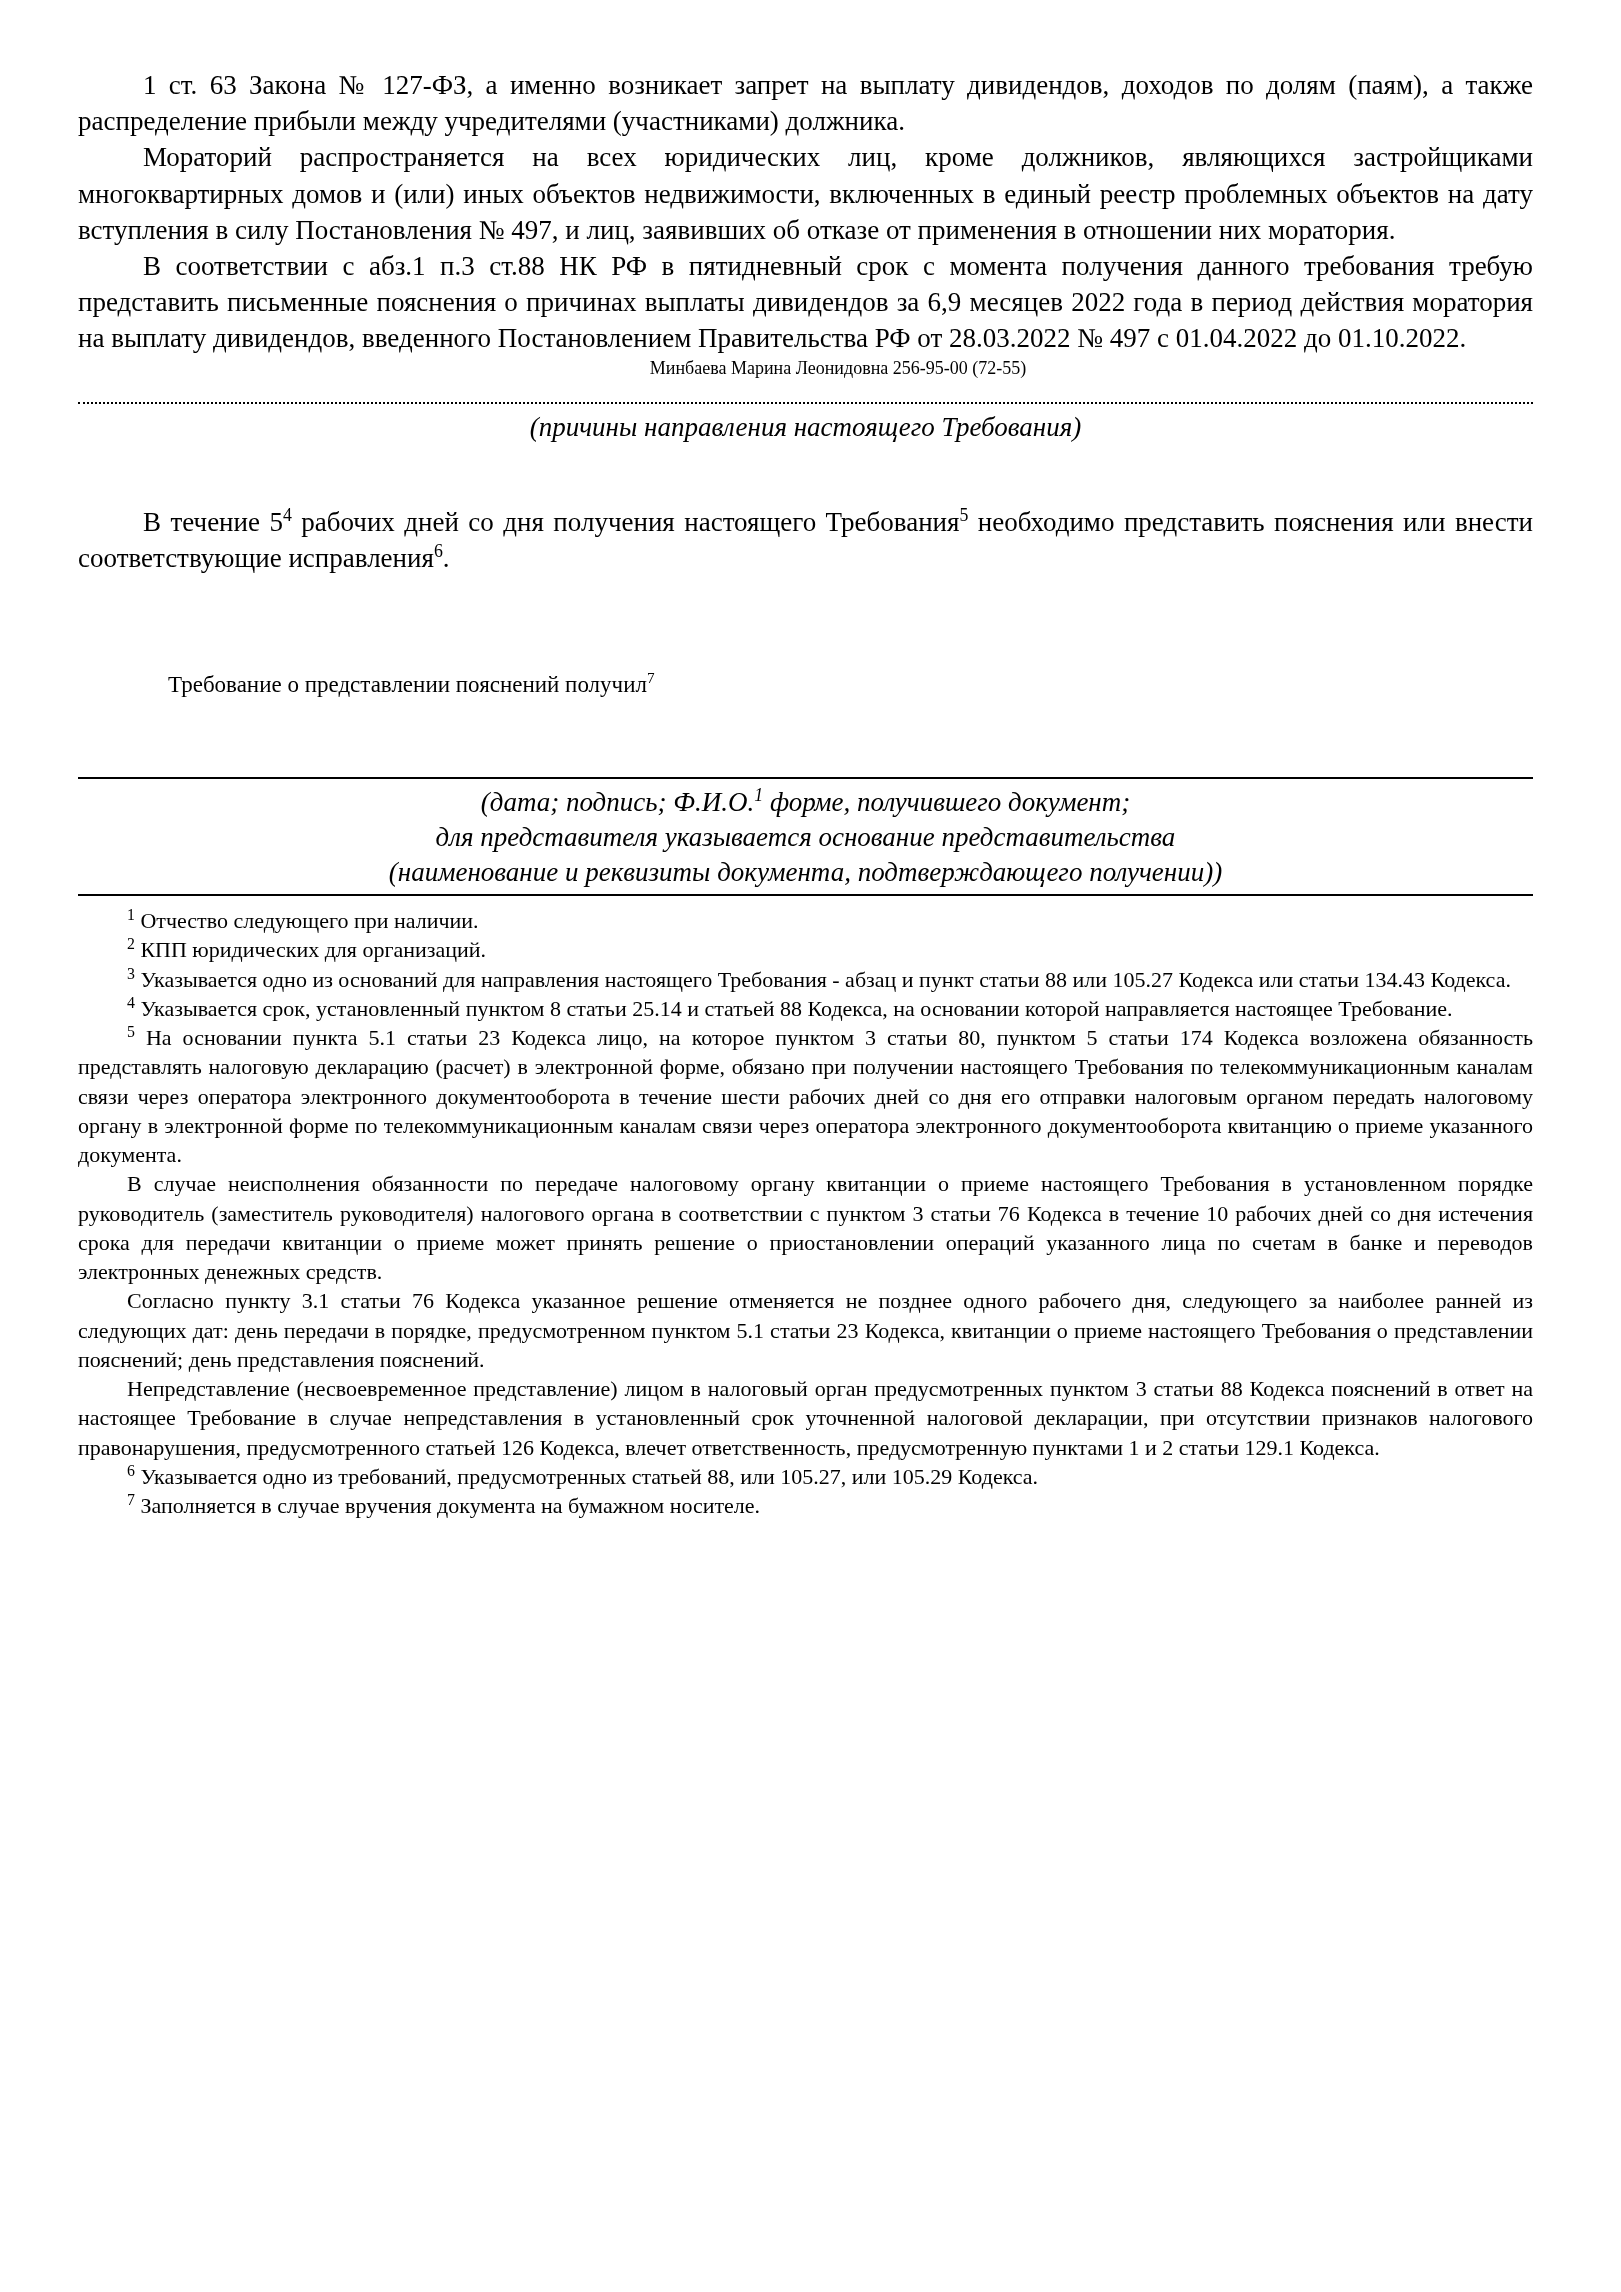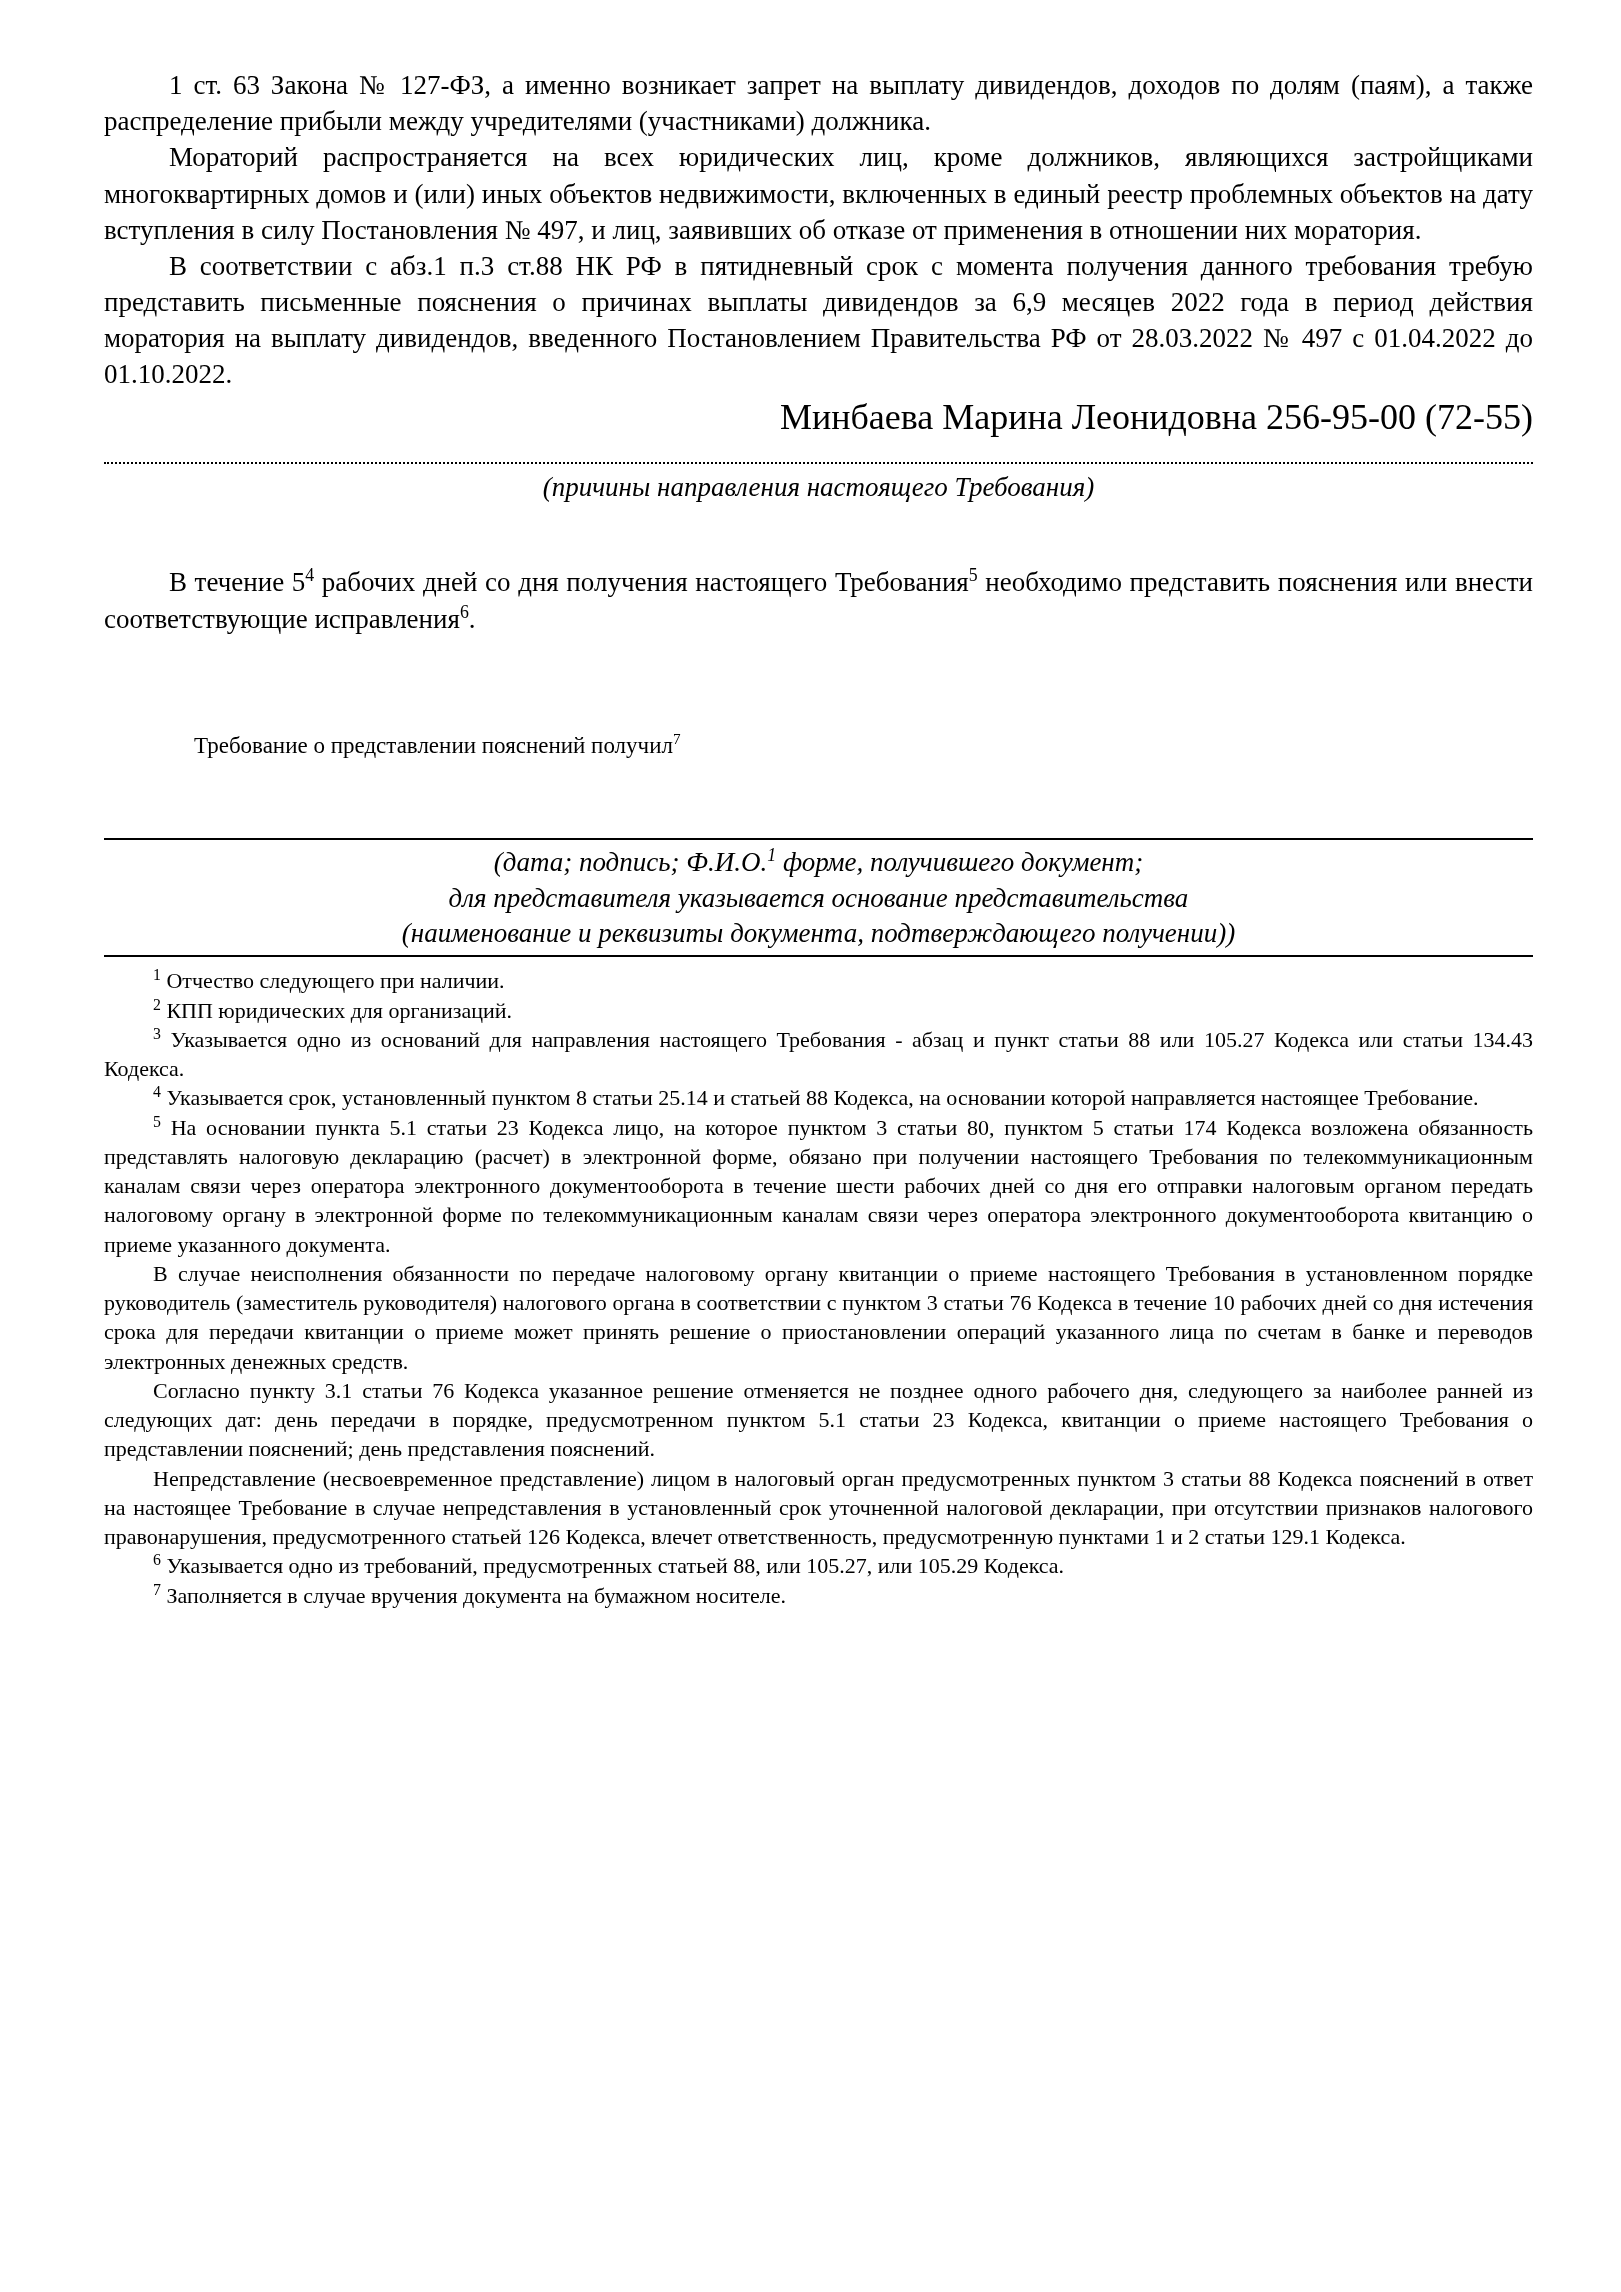--- a/index.html
+++ b/index.html
@@ -10,39 +10,39 @@
   body {
     width: 1621px;
     min-height: 2293px;
     font-family: "Liberation Serif", "DejaVu Serif", serif;
     color: #000000;
   }
   .page {
     width: 1621px;
     min-height: 2293px;
     box-sizing: border-box;
-    padding: 67px 88px 39px 104px;
+    padding: 67px 88px 39px 78px;
     position: relative;
   }
   .body-text {
     font-size: 27px;
     line-height: 1.34;
     text-align: justify;
     text-justify: inter-word;
   }
   .body-text p {
     margin: 0 0 0 0;
     text-indent: 65px;
   }
   .contact-line {
-    font-size: 36px;
+    font-size: 18px;
     line-height: 1.34;
     margin-top: 35px;
     text-indent: 0;
-    text-align: right;
+    text-align: center;
   }
   .dotted-rule {
     border-top: 2px dotted #000;
     margin: 21.6px 0 5.9px 0;
     height: 0;
   }
   .caption {
     text-align: center;
     font-style: italic;
     font-size: 27px;

